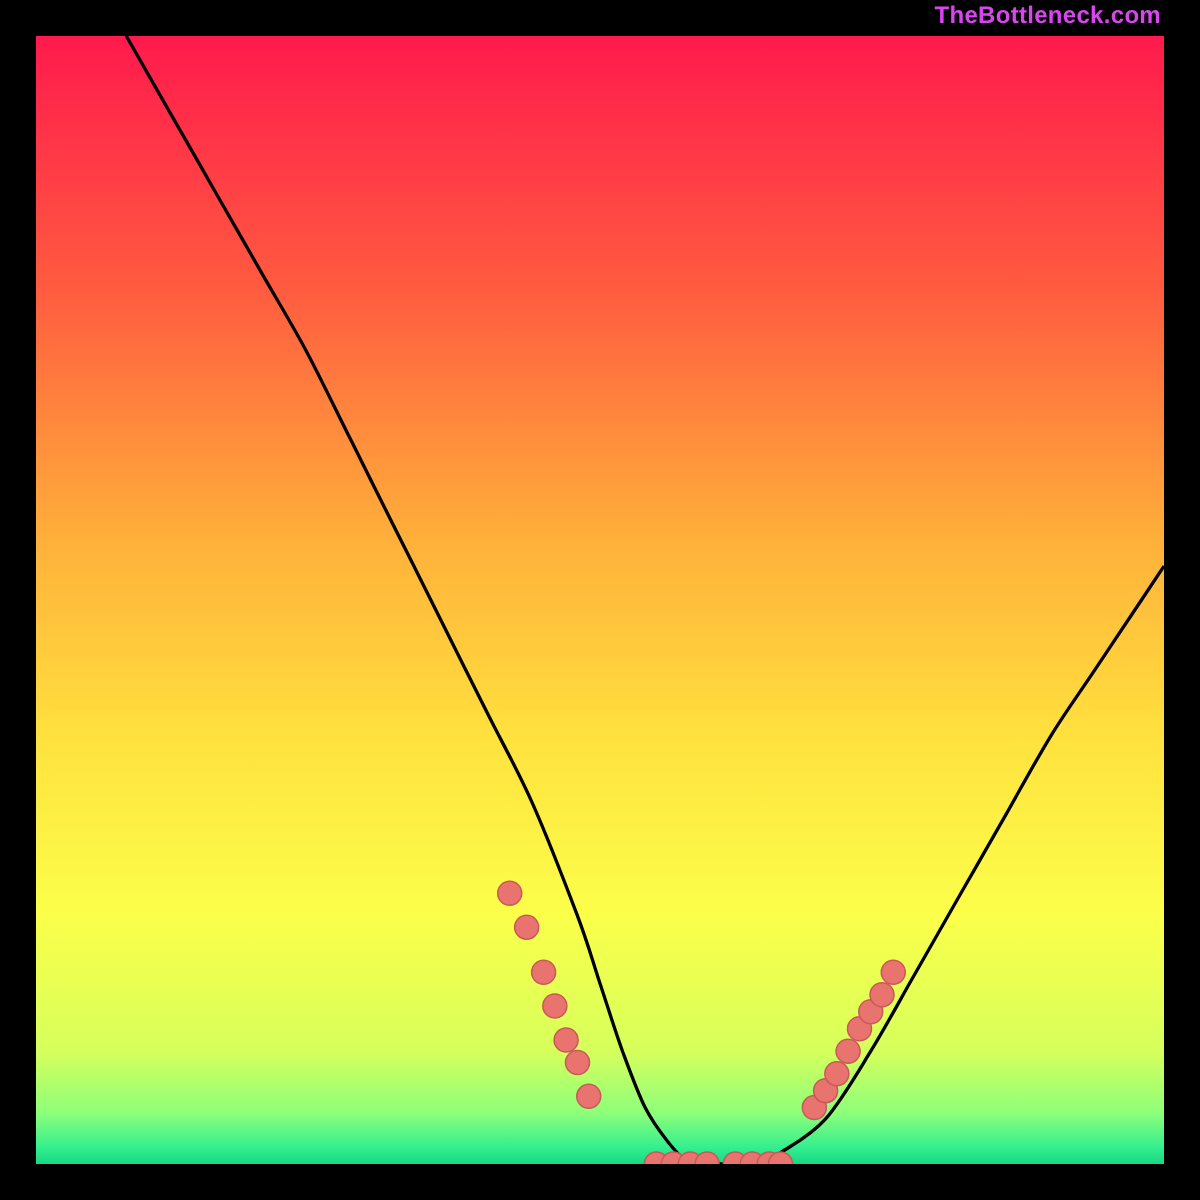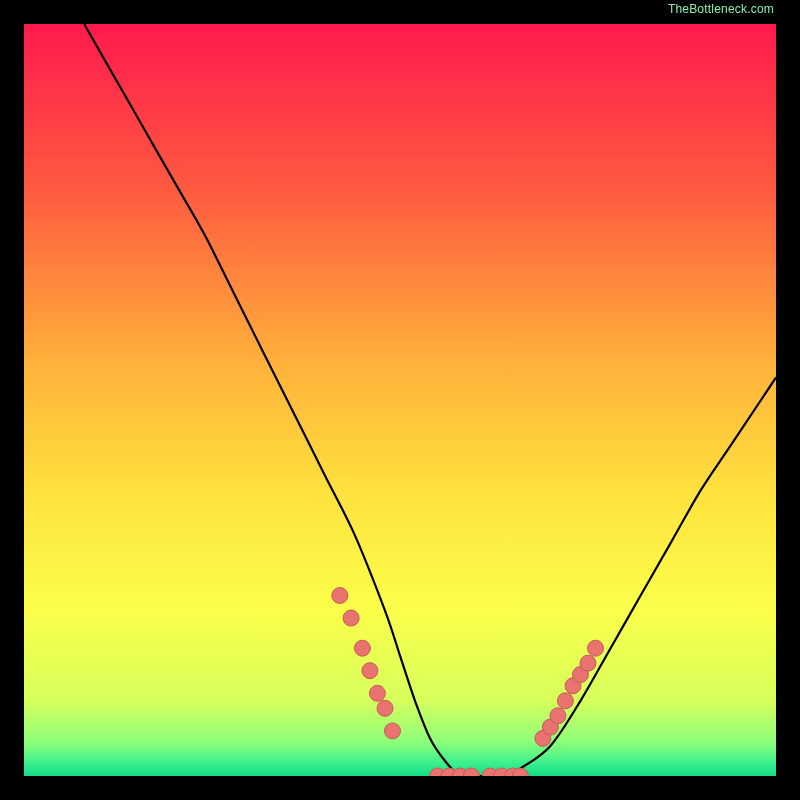--- a/index.html
+++ b/index.html
@@ -38,23 +38,23 @@
     position: absolute;
     left: 0;
     top: 0;
     width: 752px;
     height: 752px;
   }
   .watermark {
     position: absolute;
     top: 2px;
     right: 26px;
-    color: #86efac;
-    font-size: 12px;
-    font-weight: 400;
+    color: #d946ef;
+    font-size: 16px;
+    font-weight: 700;
     letter-spacing: 0.2px;
   }
 </style>
 </head>
 <body>
 
 <div class="frame">
 
   <div class="plot">
 

